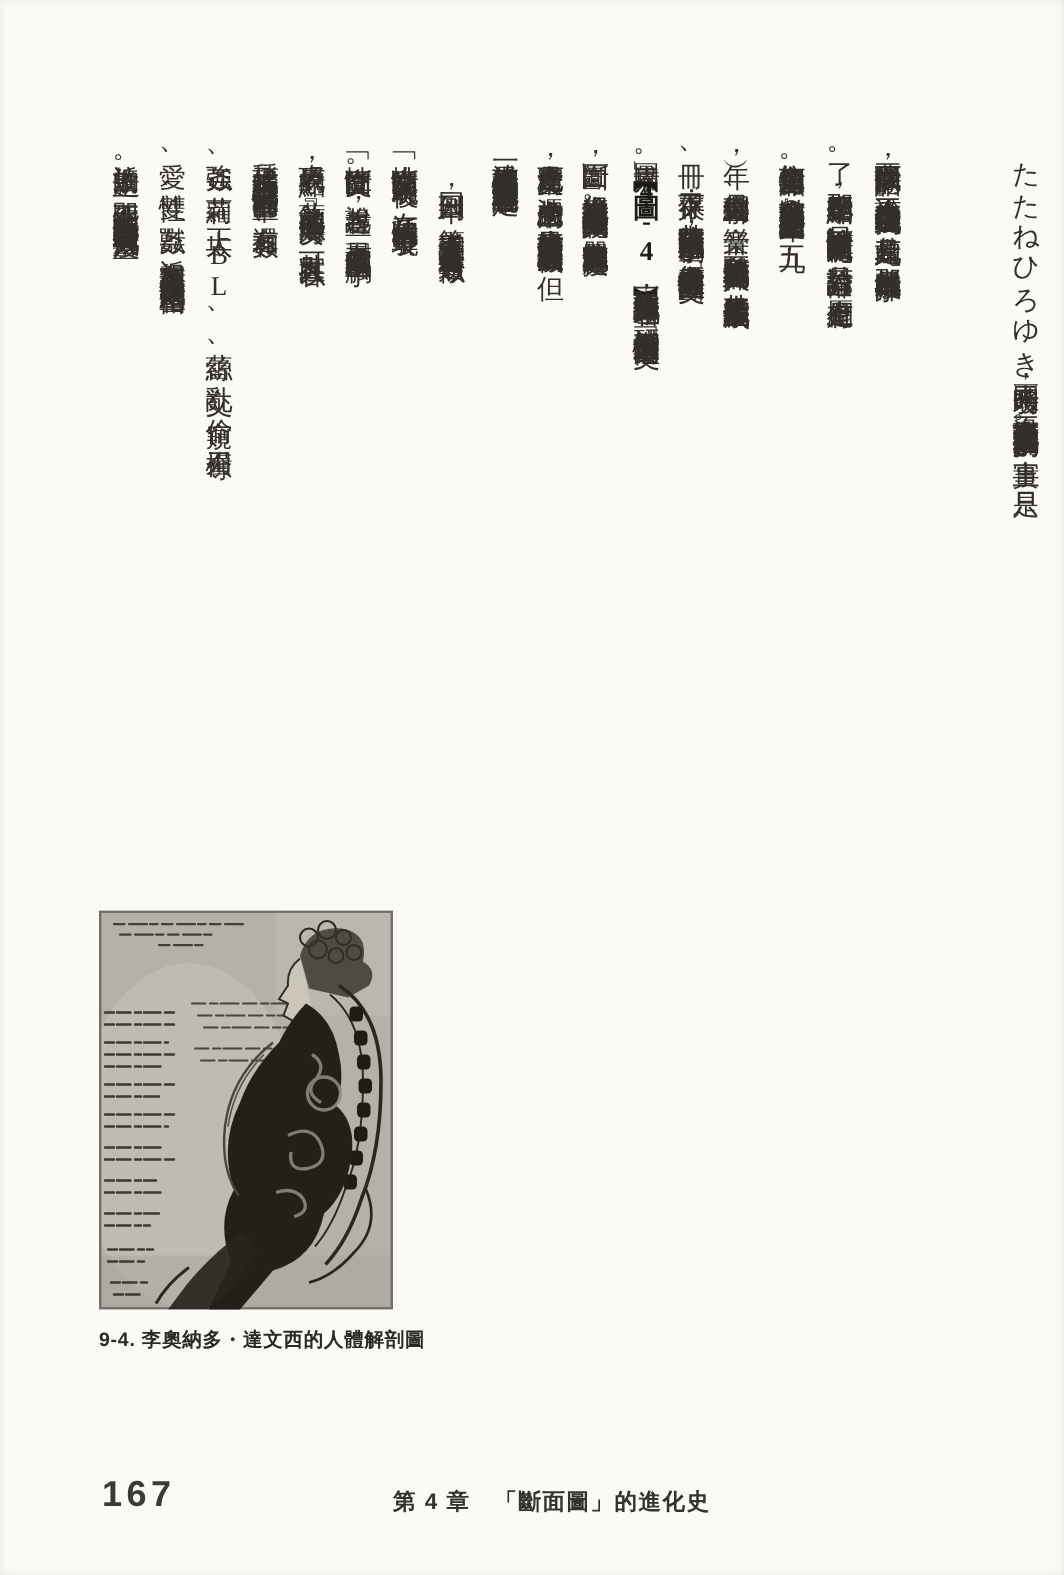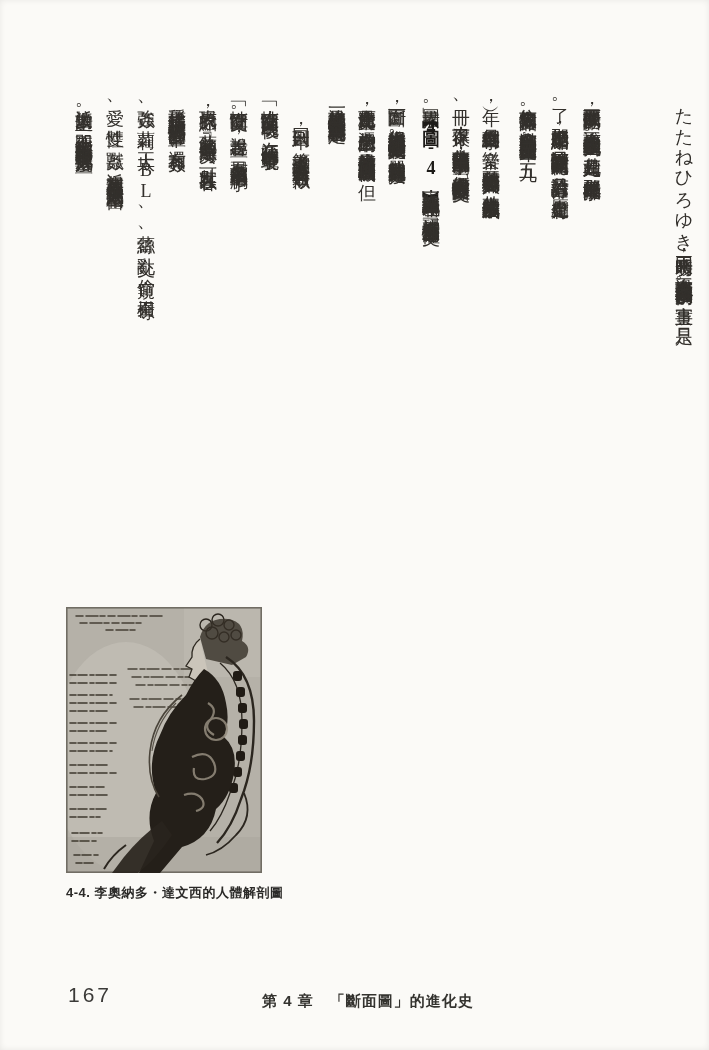--- a/index.html
+++ b/index.html
@@ -31,21 +31,21 @@
   .figure-wrap svg{display:block;width:196px;height:266px;}
   .fig-caption{
     position:absolute;left:66px;top:884px;width:300px;
     font-family:"Liberation Sans","DejaVu Sans",sans-serif;
     font-weight:bold;font-size:13px;color:#2b2a28;letter-spacing:.5px;
   }
   
   .page-number{
     position:absolute;left:68px;top:983px;
     font-family:"Liberation Sans","DejaVu Sans",sans-serif;
-    font-weight:normal;font-size:21px;color:#3b3a38;letter-spacing:3px;
+    font-weight:bold;font-size:24px;color:#3b3a38;letter-spacing:3px;
   }
   .footer-chapter{
     position:absolute;left:262px;top:992px;
     font-family:"Liberation Sans","DejaVu Sans",sans-serif;
     font-weight:bold;font-size:15px;color:#34332f;letter-spacing:1px;text-align:right;
   }
 </style>
 </head>
 <body>
 
@@ -161,18 +161,18 @@
       <path d="M116 88 q-28 22 -32 56 q-3 28 9 46" fill="none" stroke="#4a443a" stroke-width="1.6"></path>
       <path d="M110 96 q-20 20 -24 48" fill="none" stroke="#5a544a" stroke-width="1.1"></path>
 
       <path d="M96 214 q-22 16 -38 36 l-12 16 26 0 q18 -14 34 -38 z" fill="#29241d" opacity="0.92"></path>
       <path d="M60 238 q-14 10 -22 24" fill="none" stroke="#2b261f" stroke-width="2"></path>
 
       <path d="M178 186 q10 24 -8 42 q-14 16 -30 20" fill="none" stroke="#2b261f" stroke-width="1.8"></path>
     </svg>
   </div>
 
-  <div class="fig-caption">4-4. 李奧納多・達文西的人體解剖圖</div>
+  <div class="fig-caption">9-4. 李奧納多・達文西的人體解剖圖</div>
 
   <div class="page-number">167</div>
   <div class="footer-chapter">第 4 章　「斷面圖」的進化史</div>
 
 </div>
 
 </body></html>

